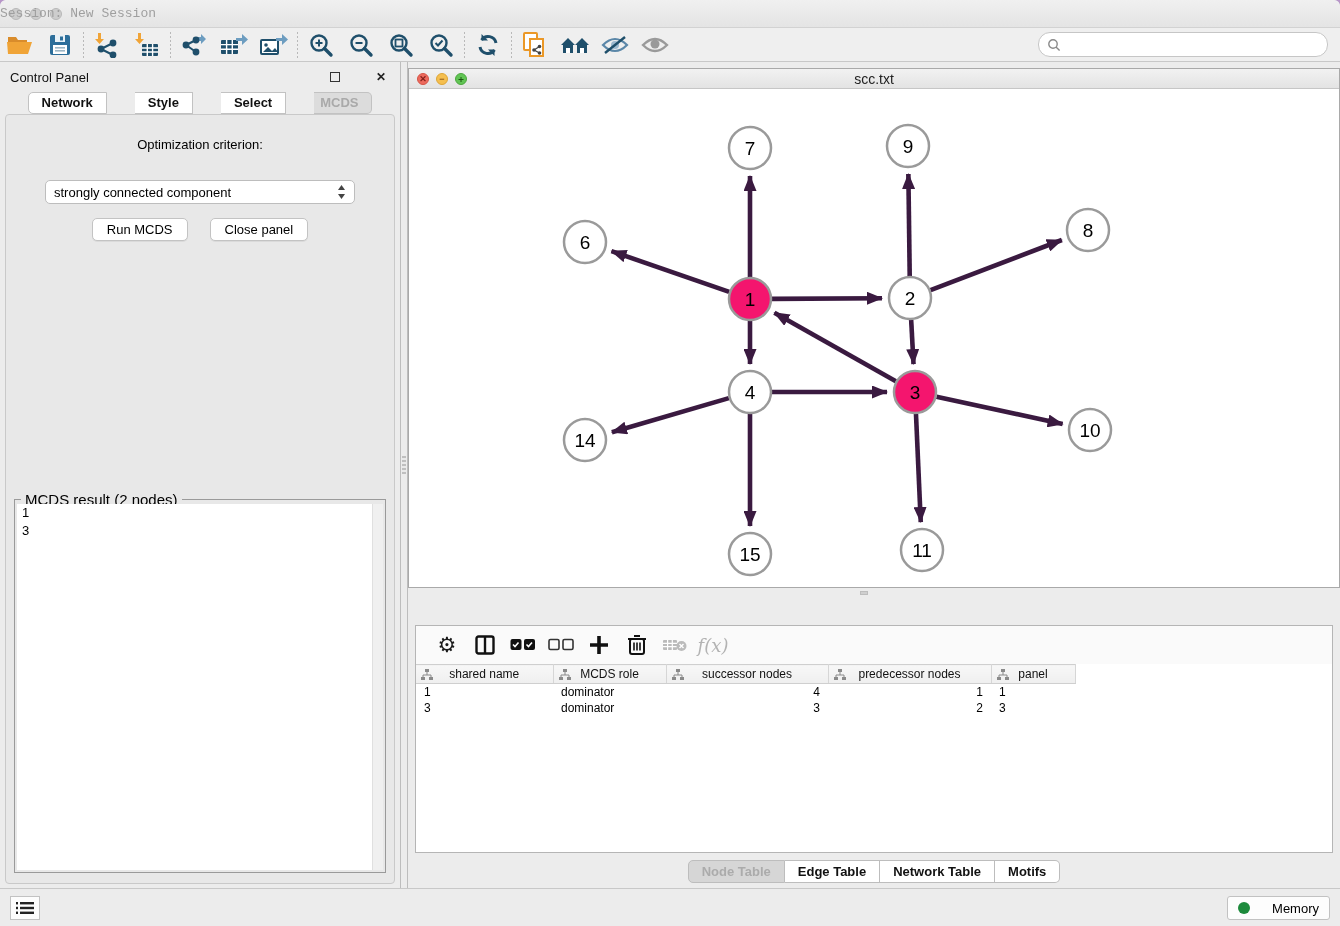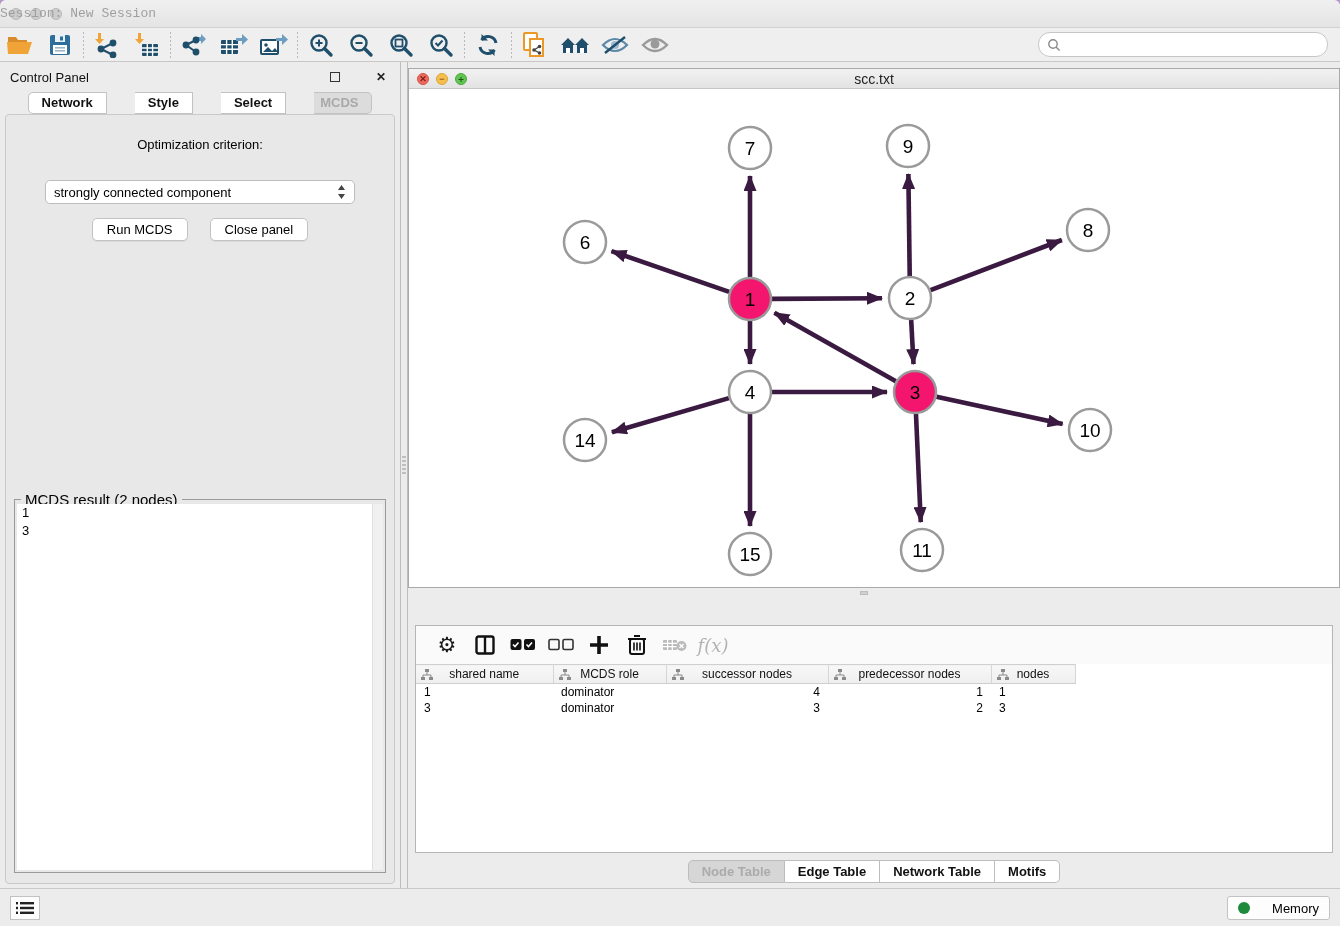--- a/index.html
+++ b/index.html
@@ -517,21 +517,21 @@
                       </g>
                       <path d="M6 3v3M2 8V6h8v2" stroke="#8a8a8a" fill="none" stroke-width="1"></path>
                     </svg><span>predecessor nodes</span></th>
                   <th><svg class="tree-ic" width="12" height="11" viewBox="0 0 12 11">
                       <g fill="#8a8a8a">
                         <rect x="4" y="0" width="4" height="3"></rect>
                         <rect x="0" y="8" width="4" height="3"></rect>
                         <rect x="8" y="8" width="4" height="3"></rect>
                       </g>
                       <path d="M6 3v3M2 8V6h8v2" stroke="#8a8a8a" fill="none" stroke-width="1"></path>
-                    </svg><span>nodes</span></th>
+                    </svg><span>panel</span></th>
                   <th style="background: rgb(255, 255, 255); border: none;"></th>
                 </tr>
               </thead>
             <tbody>
                 <tr>
                   <td class="al">1</td>
                   <td class="al">dominator</td>
                   <td class="ar">4</td>
                   <td class="ar">1</td>
                   <td class="al">1</td>

